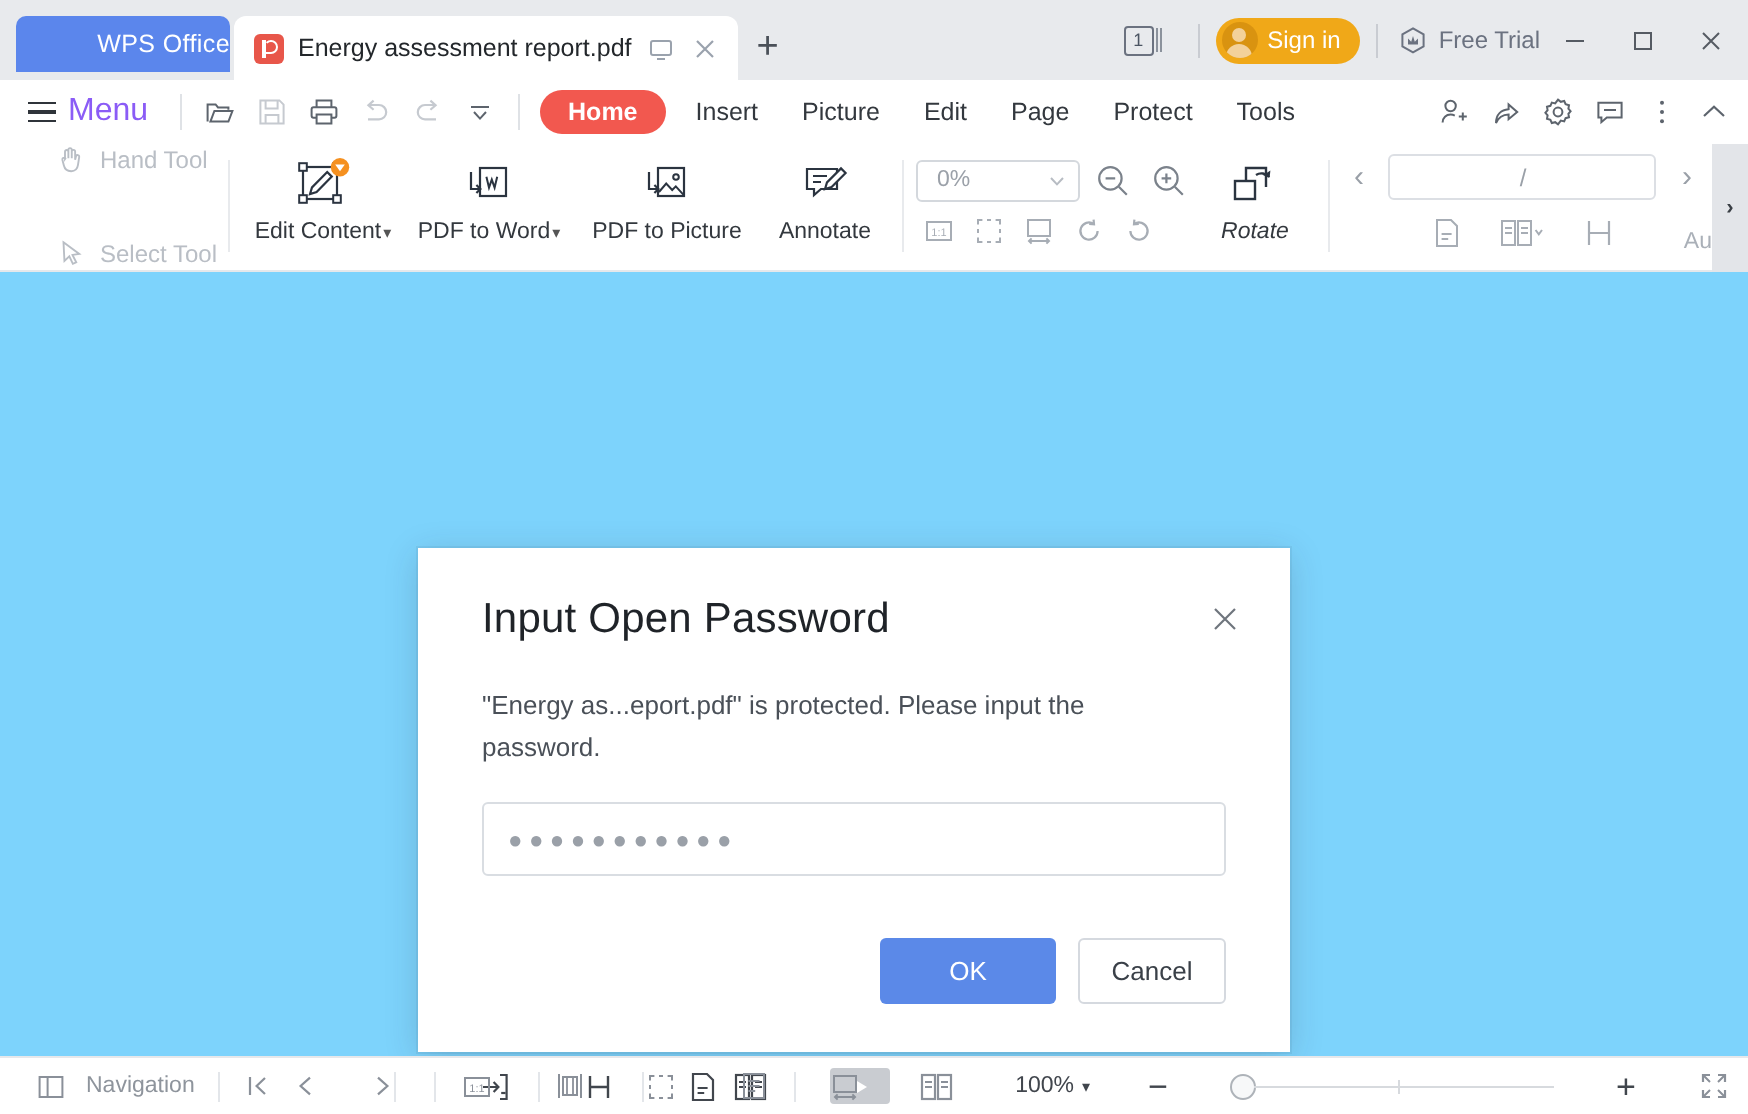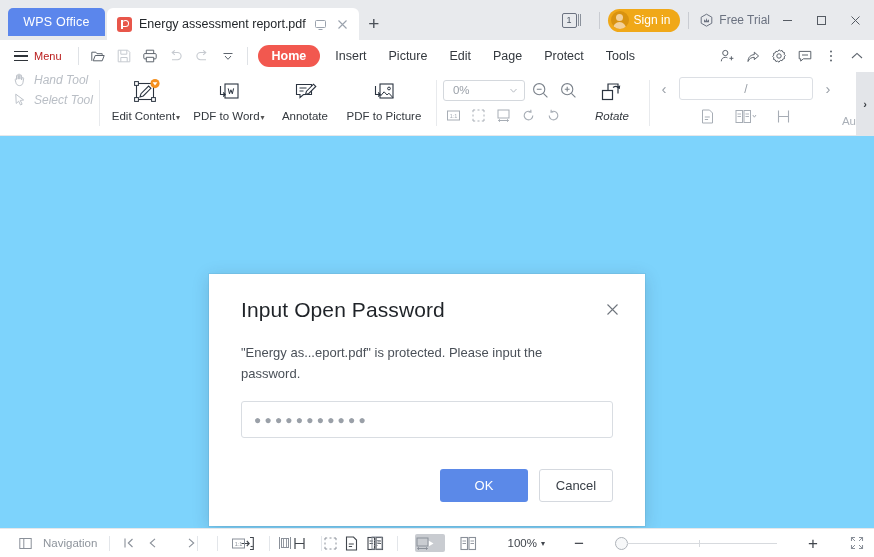--- a/index.html
+++ b/index.html
@@ -22,27 +22,27 @@
   
   .titlebar {
     position: relative;
     height: 40px;
     background: #e8eaed;
     display: flex;
     align-items: flex-end;
     flex: 0 0 40px;
   }
   .wps-btn {
-    width: 97px; height: 28px;
+    width: 107px; height: 28px;
     margin-left: 8px; margin-bottom: 4px;
     background: #5b86ec;
     border-radius: 5px 5px 0 0;
     color: #fff;
     font-size: 12.5px;
-    display: flex; align-items: center; justify-content: center;
+    display: flex; align-items: center; justify-content: flex-end;
     letter-spacing: .2px;
     margin-top: 21px;
   }
   .doc-tab {
     height: 32px;
     margin-left: 2px;
     background: #ffffff;
     border-radius: 6px 6px 0 0;
     display: flex; align-items: center;
     padding: 0 9px 0 10px;
@@ -150,21 +150,21 @@
   .menubar {
     height: 32px;
     background: #ffffff;
     display: flex; align-items: center;
     flex: 0 0 32px;
     position: relative;
   }
   .menu-btn {
     display: flex; align-items: center; gap: 6px;
     padding: 0 10px 0 14px;
-    color: #b91c1c; font-size: 11px;
+    color: #8b5cf6; font-size: 16px;
   }
   .hamb { display: flex; flex-direction: column; gap: 3px; }
   .hamb i { display: block; width: 14px; height: 1.4px; background: #2f343a; }
   .qdiv { width: 1px; height: 18px; background: #dfe2e6; margin: 0 6px; }
   .qicon {
     width: 26px; height: 26px;
     display: flex; align-items: center; justify-content: center;
     color: #5d646d;
   }
   .qicon.dim { color: #c6cad0; }
@@ -196,22 +196,22 @@
   .ribbon {
     height: 64px;
     background: #ffffff;
     flex: 0 0 64px;
     display: flex; align-items: flex-start;
     position: relative;
     border-bottom: 1px solid #e6e8eb;
   }
   .rb-sep { width: 1px; height: 46px; background: #e8eaed; margin: 8px 6px 0 6px; }
   .tool-stack {
-    display: flex; flex-direction: column; justify-content: flex-start;
-    height: 62px; padding-left: 12px; gap: 5px; font-style: italic;
+    display: flex; flex-direction: column; justify-content: space-between;
+    height: 62px; padding-left: 28px; gap: 5px;
   }
   .tool-row {
     display: flex; align-items: center; gap: 7px;
     color: #b9bec5; font-size: 12px;
   }
   .bigbtn {
     width: 74px; height: 62px;
     display: flex; flex-direction: column; align-items: center;
     justify-content: flex-start;
     padding-top: 5px;
@@ -583,42 +583,42 @@
           <path d="M14.2 11.4l1.3 5.4 1.4-4 1.4 4 1.3-5.4" fill="none" stroke="#2b3440" stroke-width="1"></path>
           <path d="M6.5 9v8.5h4.5" fill="none" stroke="#2b3440" stroke-width="1.1"></path>
           <path d="M9.2 15.5l2 2-2 2" fill="none" stroke="#2b3440" stroke-width="1.1"></path>
         </svg>
       </div>
       <div class="lbl">
         <span>PDF to Word</span><span class="caret">▾</span>
       </div>
     </div>
 
-    <div class="bigbtn" style="width:66px;">
-      <div class="ico">
-        <svg width="30" height="30" viewBox="0 0 30 30">
-          <path d="M6.5 7.5h15v10h-8l-3.5 3v-3h-3.5z" fill="none" stroke="#2b3440" stroke-width="1.1"></path>
-          <path d="M9.5 11h7M9.5 14h4" stroke="#2b3440" stroke-width="1"></path>
-          <path d="M15.5 17.5l1-3.3 7-7 2.3 2.3-7 7z" fill="#fff" stroke="#2b3440" stroke-width="1.1"></path>
-        </svg>
-      </div>
-      <div class="lbl">Annotate</div>
-    </div>
-
     <div class="bigbtn" style="width:92px;">
       <div class="ico">
         <svg width="30" height="30" viewBox="0 0 30 30">
           <rect x="11" y="7" width="13" height="14" fill="none" stroke="#2b3440" stroke-width="1.1"></rect>
           <circle cx="20" cy="11.5" r="1.4" fill="none" stroke="#2b3440" stroke-width="1"></circle>
           <path d="M11.5 19l3.6-4.2 3 3.2 1.8-1.8 4 4.4" fill="none" stroke="#2b3440" stroke-width="1"></path>
           <path d="M6.5 9v8.5h4.5" fill="none" stroke="#2b3440" stroke-width="1.1"></path>
           <path d="M9.2 15.5l2 2-2 2" fill="none" stroke="#2b3440" stroke-width="1.1"></path>
         </svg>
       </div>
       <div class="lbl">PDF to Picture</div>
+    </div>
+
+    <div class="bigbtn" style="width:66px;">
+      <div class="ico">
+        <svg width="30" height="30" viewBox="0 0 30 30">
+          <path d="M6.5 7.5h15v10h-8l-3.5 3v-3h-3.5z" fill="none" stroke="#2b3440" stroke-width="1.1"></path>
+          <path d="M9.5 11h7M9.5 14h4" stroke="#2b3440" stroke-width="1"></path>
+          <path d="M15.5 17.5l1-3.3 7-7 2.3 2.3-7 7z" fill="#fff" stroke="#2b3440" stroke-width="1.1"></path>
+        </svg>
+      </div>
+      <div class="lbl">Annotate</div>
     </div>
 
     <div class="rb-sep"></div>
 
     <div class="zoomgrp">
       <div class="zoomrow1">
         <div class="zoomsel">
           <span>0%</span>
           <span>
             <svg width="11" height="11" viewBox="0 0 11 11">

